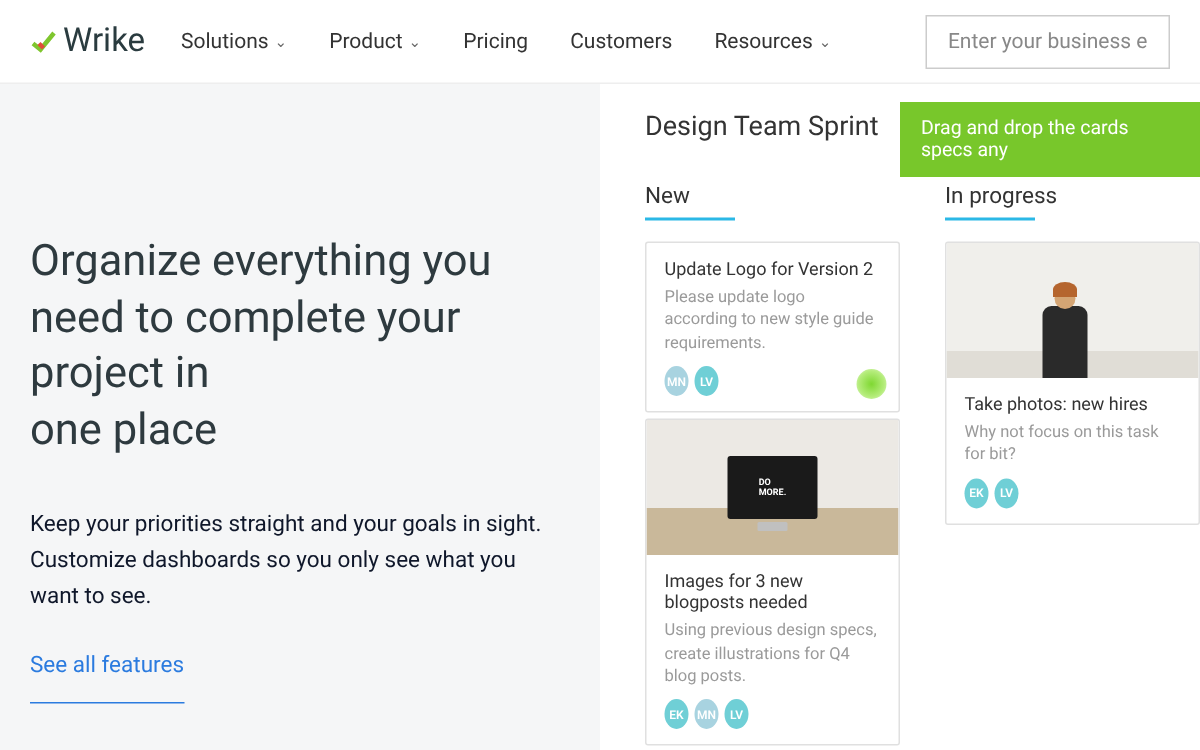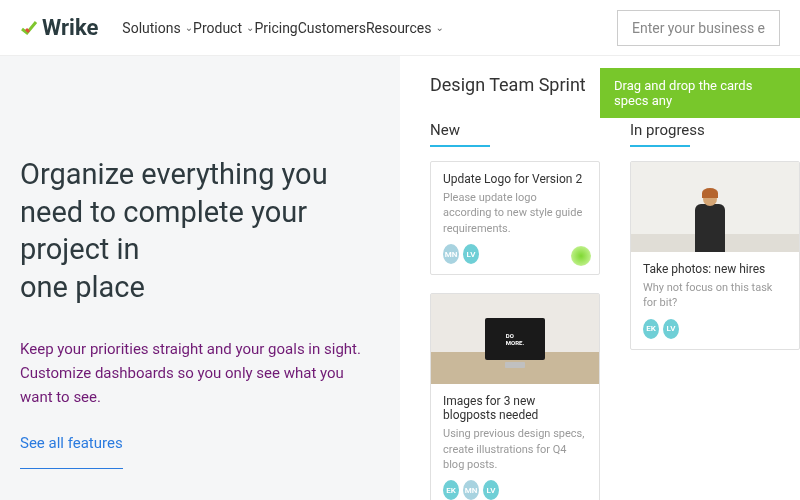--- a/index.html
+++ b/index.html
@@ -1,36 +1,36 @@
 <!DOCTYPE html>
 <html><head>
 <meta charset="utf-8">
 <style>
 *{margin:0;padding:0;box-sizing:border-box;font-family:-apple-system,BlinkMacSystemFont,"Segoe UI",Roboto,Helvetica,Arial,sans-serif}
 body{width:800px;height:500px;overflow:hidden;background:#fff}
 .header{display:flex;align-items:center;height:56px;padding:0 20px;background:#fff;border-bottom:1px solid #eee}
-.logo{display:flex;align-items:center;font-size:22px;font-weight:700;color:#2a3b3f;margin-right:24px}
+.logo{display:flex;align-items:center;font-size:22px;font-weight:400;color:#2a3b3f;margin-right:24px}
 .logo svg{margin-right:4px}
-.nav{display:flex;align-items:flex-end;flex:1}
+.nav{display:flex;align-items:flex-end;gap:28px;flex:1}
 .nav-item{font-size:14px;color:#333;cursor:pointer;display:flex;align-items:center;gap:4px}
 .chev{font-size:10px;color:#666}
 .search-box{border:1px solid #ccc;height:36px;padding:0 14px;font-size:14px;color:#888;min-width:140px;display:flex;align-items:center}
 .main{display:flex;height:444px}
 .left{width:420px;background:#f5f6f7;padding:100px 20px 20px 20px}
 .headline{font-size:29px;font-weight:400;color:#2e3a3f;line-height:1.3;margin-bottom:30px}
-.sub{font-size:15px;color:#701a75;line-height:1.6;margin-bottom:24px;max-width:350px}
+.sub{font-size:15px;color:#0f172a;line-height:1.6;margin-bottom:24px;max-width:350px}
 .link{font-size:15px;color:#2b7bdf;border-bottom:1px solid #2b7bdf;padding-bottom:16px;display:inline-block;cursor:pointer}
 .right{flex:1;background:#fff;position:relative;padding:18px 0 17px 30px}
 .sprint-title{font-size:18px;color:#333;margin-bottom:6px}
 .banner{position:absolute;top:12px;right:0;left:200px;background:#78c72b;color:#fff;font-size:13px;padding:10px 14px}
 .columns{display:flex;gap:30px;margin-top:26px}
 .col{width:170px}
 .col-title{font-size:15px;color:#333;margin-bottom:6px}
 .col-line{height:2px;background:#2bb8e6;width:60px;margin-bottom:14px}
-.card{border:1px solid #e0e0e0;border-radius:2px;background:#fff;padding:0;margin-bottom:18px;position:relative}
+.card{border:1px solid #e0e0e0;border-radius:2px;background:#fff;padding:0;margin-bottom:4px;position:relative}
 .card-body{padding:10px 12px}
 .card-title{font-size:12px;color:#333;margin-bottom:4px}
 .card-desc{font-size:11px;color:#9a9a9a;line-height:1.4;margin-bottom:8px}
 .avatars{display:flex;gap:4px}
 .av{width:16px;height:20px;border-radius:50%;font-size:8px;font-weight:600;color:#fff;display:flex;align-items:center;justify-content:center}
 .av-blue{background:#a8d3e0}
 .av-teal{background:#6fcfd6}
 .pulse{position:absolute;right:8px;bottom:8px;width:20px;height:20px;border-radius:50%;background:radial-gradient(circle,#7fd832 0%,#b4ec7a 60%,rgba(180,236,122,0.3) 100%)}
 .card-img{width:100%;height:90px;background:#e8e6e2;display:flex;align-items:center;justify-content:center;position:relative;overflow:hidden}
 .monitor{width:60px;height:42px;background:#1a1a1a;border-radius:2px;position:relative;display:flex;align-items:center;justify-content:center;color:#fff;font-size:6px;font-weight:700}

